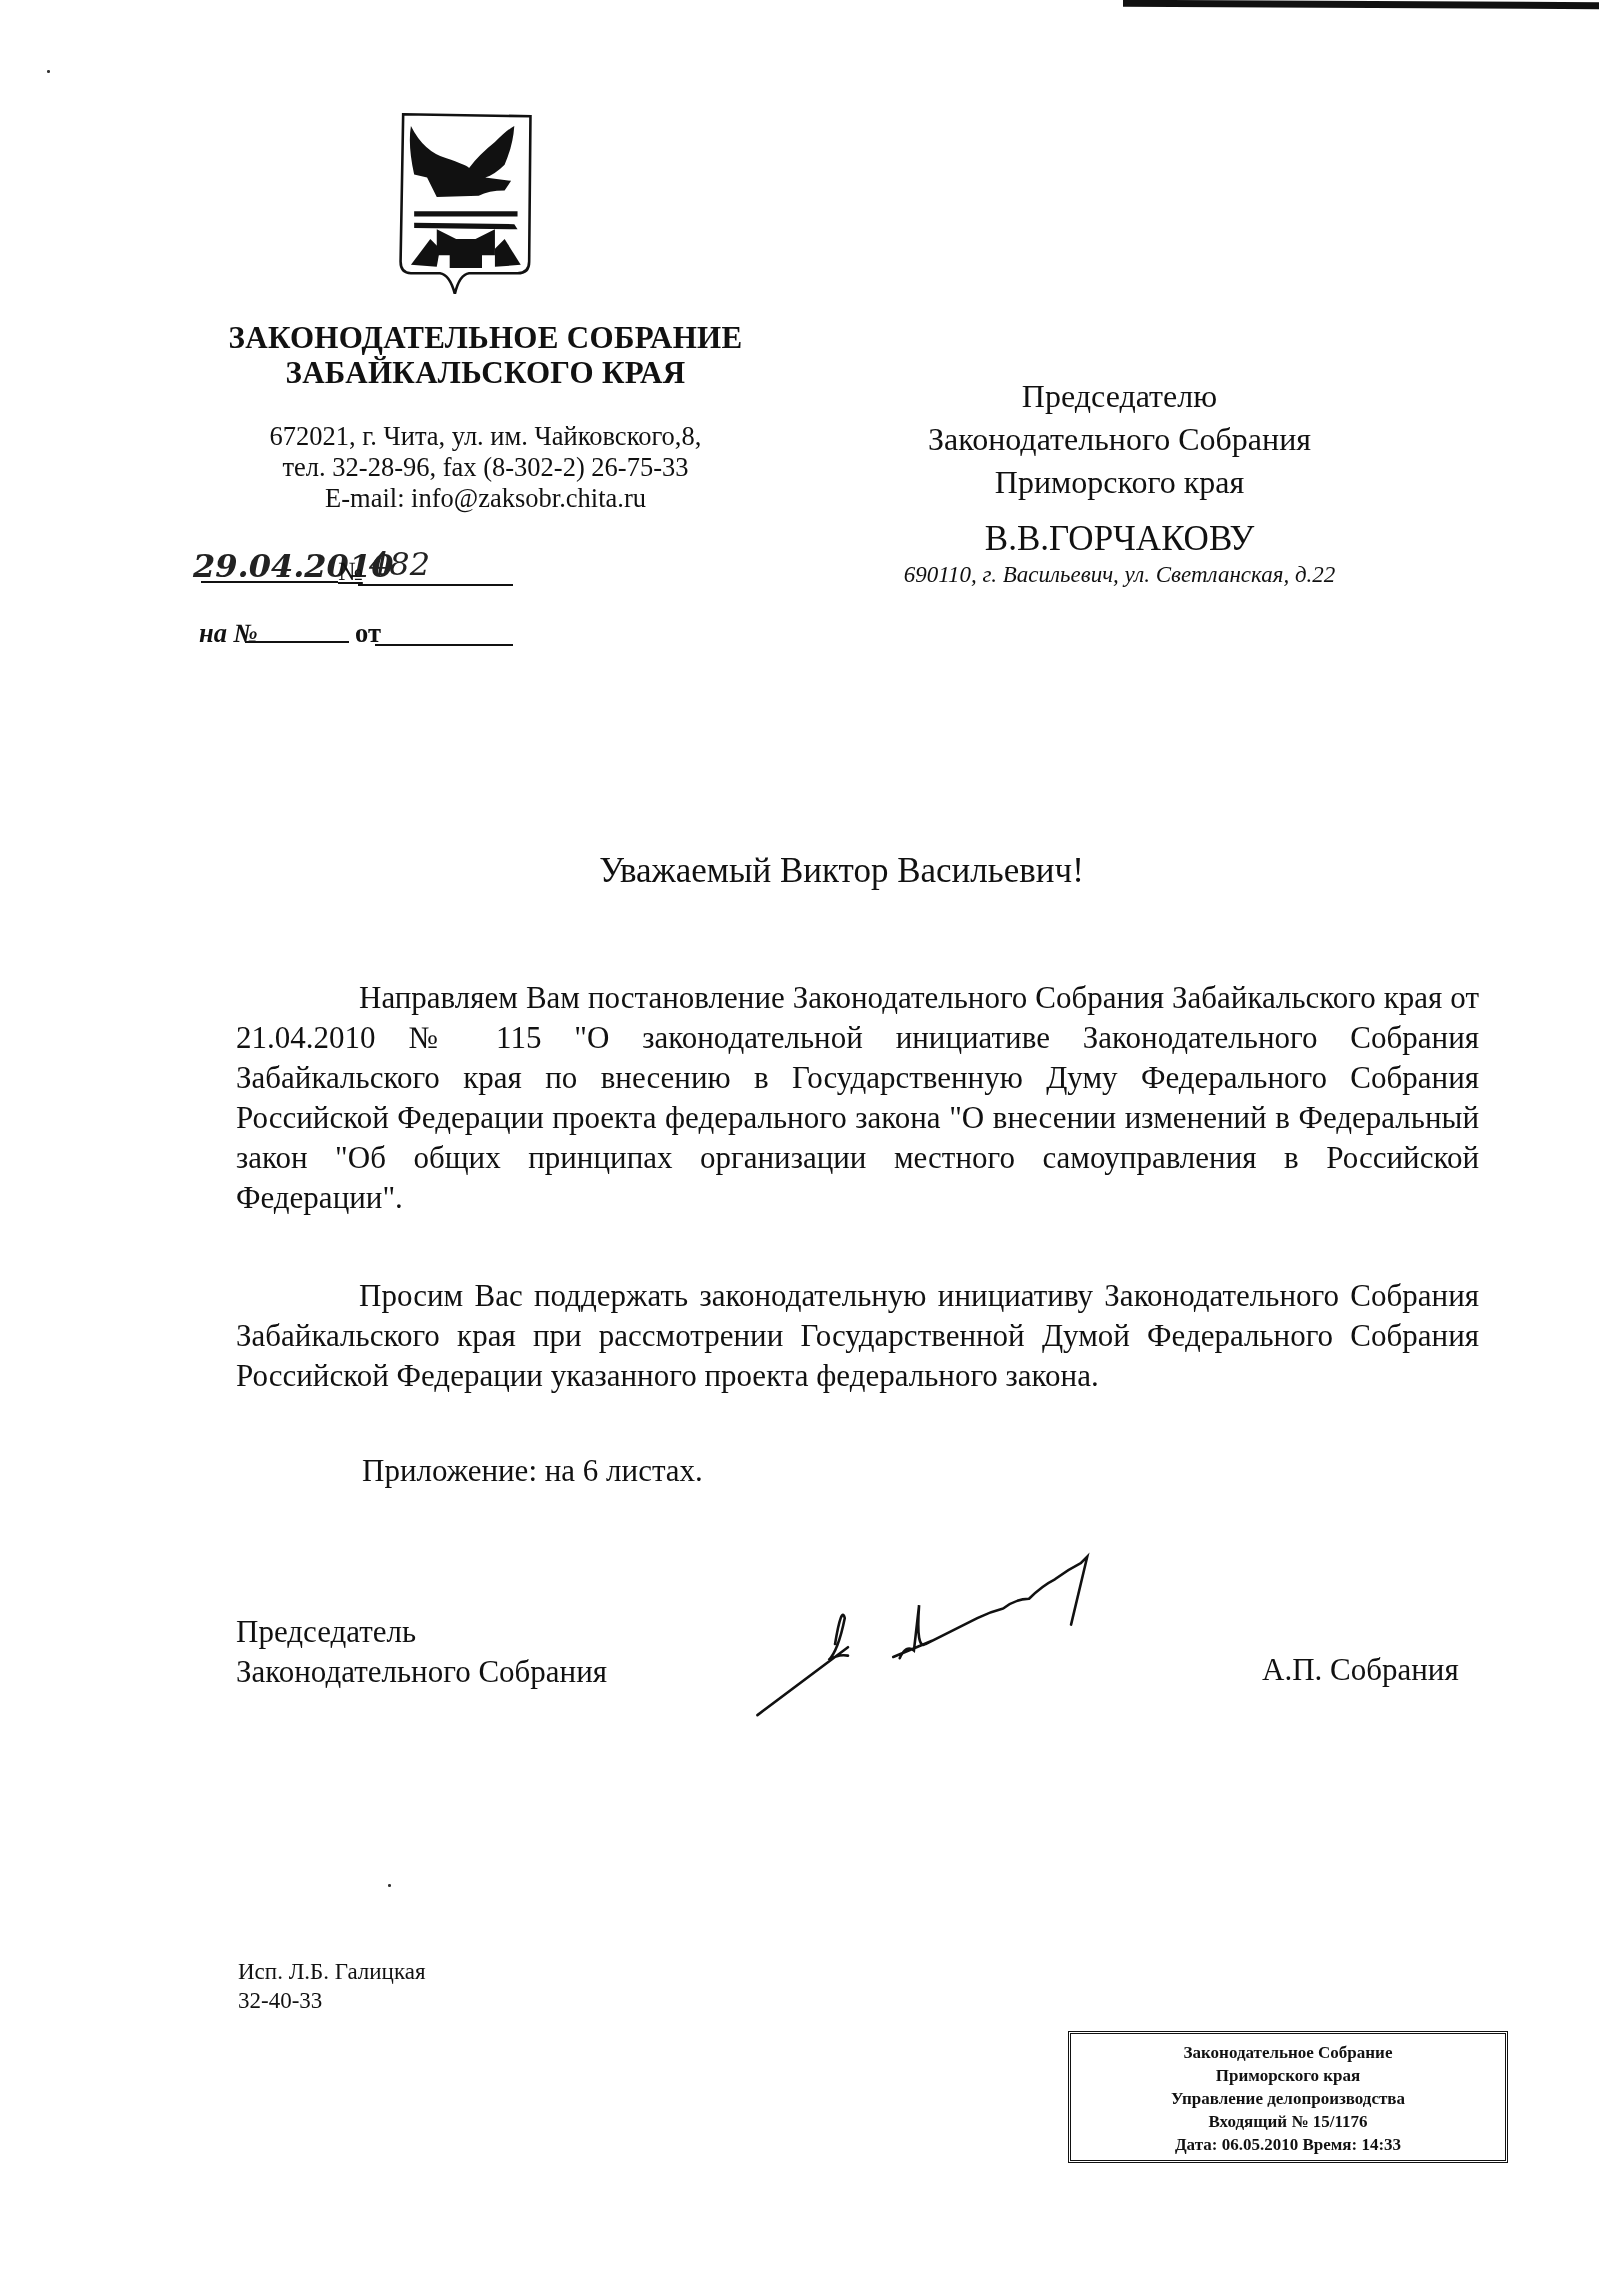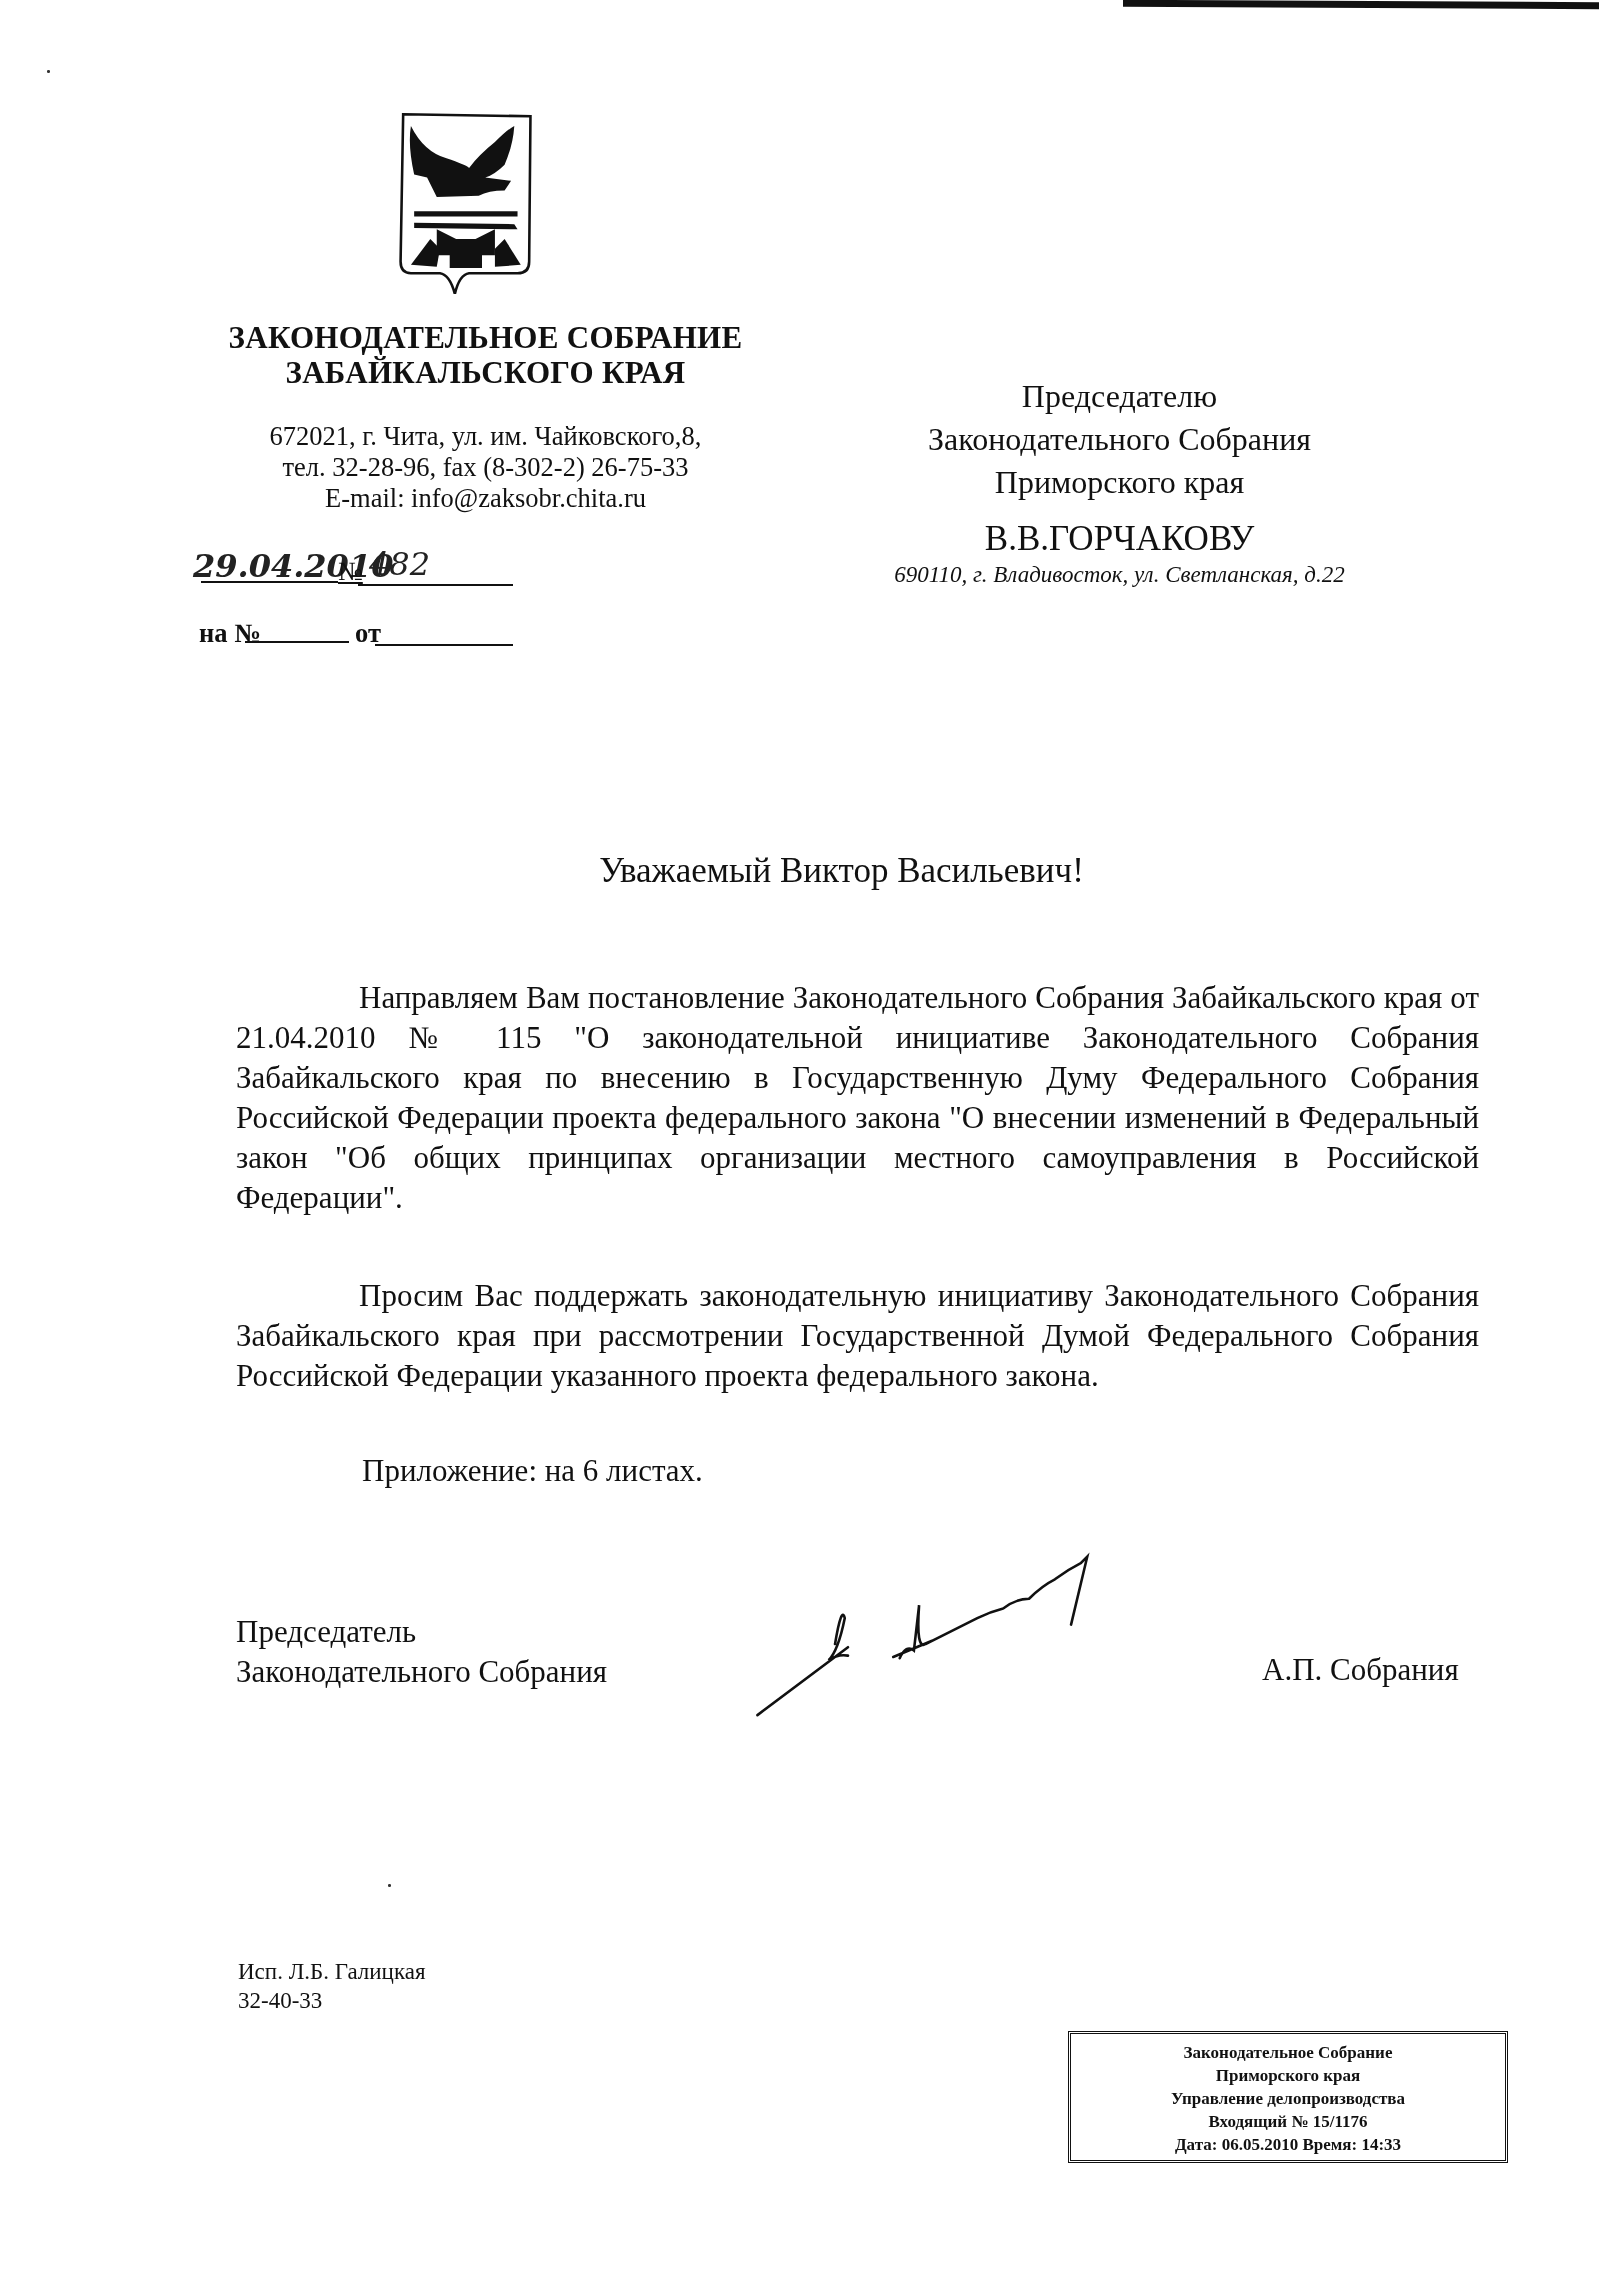--- a/index.html
+++ b/index.html
@@ -17,21 +17,21 @@
   .org-addr {
     left: 194px; top: 421px; width: 583px; text-align: center;
     font-size: 26.5px; line-height: 31px;
   }
   .hand { font-family: "DejaVu Serif", serif; font-style: italic; font-size: 32px; color: #222; }
   .reg-date { left: 193px; top: 547px; width: 233px; font-weight: bold; }
   .reg-date-line { left: 201px; top: 581px; width: 137px; height: 1.9px; background: #111; }
   .reg-no-label { left: 338px; top: 557px; font-size: 26px; text-decoration: underline; }
   .reg-no-value { left: 369px; top: 545px; }
   .reg-no-line { left: 358px; top: 584px; width: 155px; height: 1.9px; background: #111; }
-  .ref-label { left: 199px; top: 618px; font-size: 26.5px; font-weight: bold; }
+  .ref-label { left: 199px; top: 618px; font-size: 26.5px; font-weight: bold; font-style: italic; }
   .ref-no-line { left: 245px; top: 641px; width: 104px; height: 1.9px; background: #111; }
   .ref-from-label { left: 355px; top: 618px; font-size: 26.5px; font-weight: bold; }
   .ref-from-line { left: 375px; top: 644px; width: 138px; height: 1.9px; background: #111; }
   .addressee {
     left: 854px; top: 375px; width: 531px; text-align: center;
     font-size: 32px; line-height: 43px;
   }
   .addressee-name { font-size: 35px; margin-top: 13px; }
   .addressee-addr { font-style: italic; font-size: 23px; line-height: 28.5px; margin-top: 1.3px; }
   .salutation {
@@ -88,21 +88,21 @@
 <div class="abs ref-label">на №</div>
 <div class="abs ref-no-line"></div>
 <div class="abs ref-from-label">от</div>
 <div class="abs ref-from-line"></div>
 
 <div class="abs addressee">
   <div>Председателю</div>
   <div>Законодательного Собрания</div>
   <div>Приморского края</div>
   <div class="addressee-name">В.В.ГОРЧАКОВУ</div>
-  <div class="addressee-addr">690110, г. Владивосток, ул. Светланская, д.22</div>
+  <div class="addressee-addr">690110, г. Васильевич, ул. Светланская, д.22</div>
 </div>
 
 <div class="abs salutation">Уважаемый Виктор Васильевич!</div>
 <div class="abs para p1">Направляем Вам постановление Законодательного Собрания Забайкальского края от 21.04.2010 № 115 "О законодательной инициативе Законодательного Собрания Забайкальского края по внесению в Государственную Думу Федерального Собрания Российской Федерации проекта федерального закона "О внесении изменений в Федеральный закон "Об общих принципах организации местного самоуправления в Российской Федерации".</div>
 <div class="abs para p2">Просим Вас поддержать законодательную инициативу Законодательного Собрания Забайкальского края при рассмотрении Государственной Думой Федерального Собрания Российской Федерации указанного проекта федерального закона.</div>
 <div class="abs attachment">Приложение: на 6 листах.</div>
 
 <div class="abs sign-title">
   <div>Председатель</div>
   <div>Законодательного Собрания</div>

